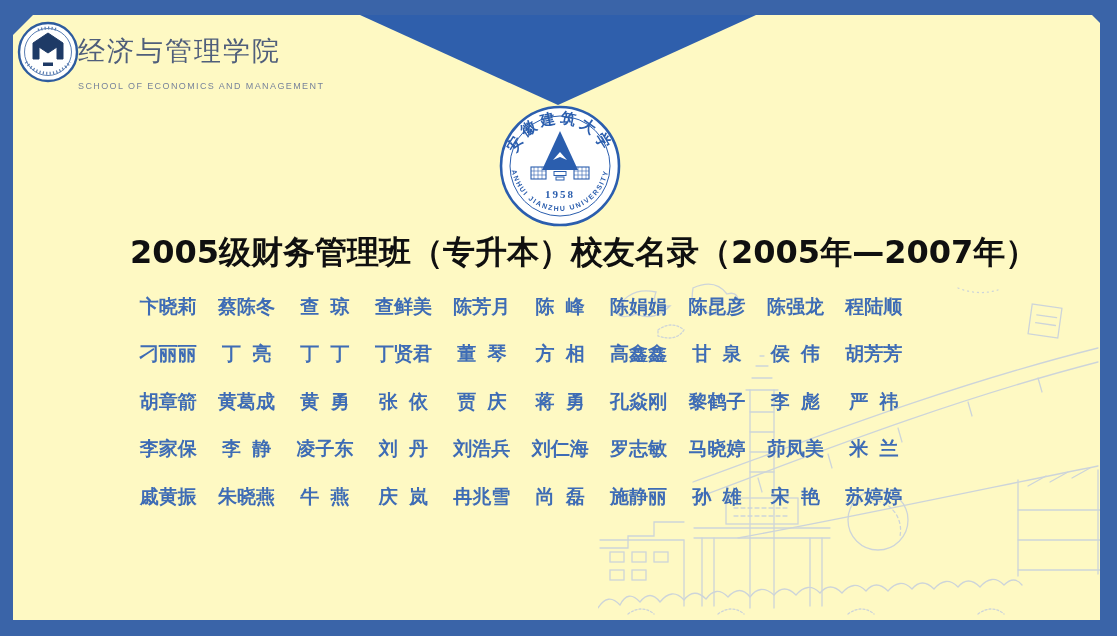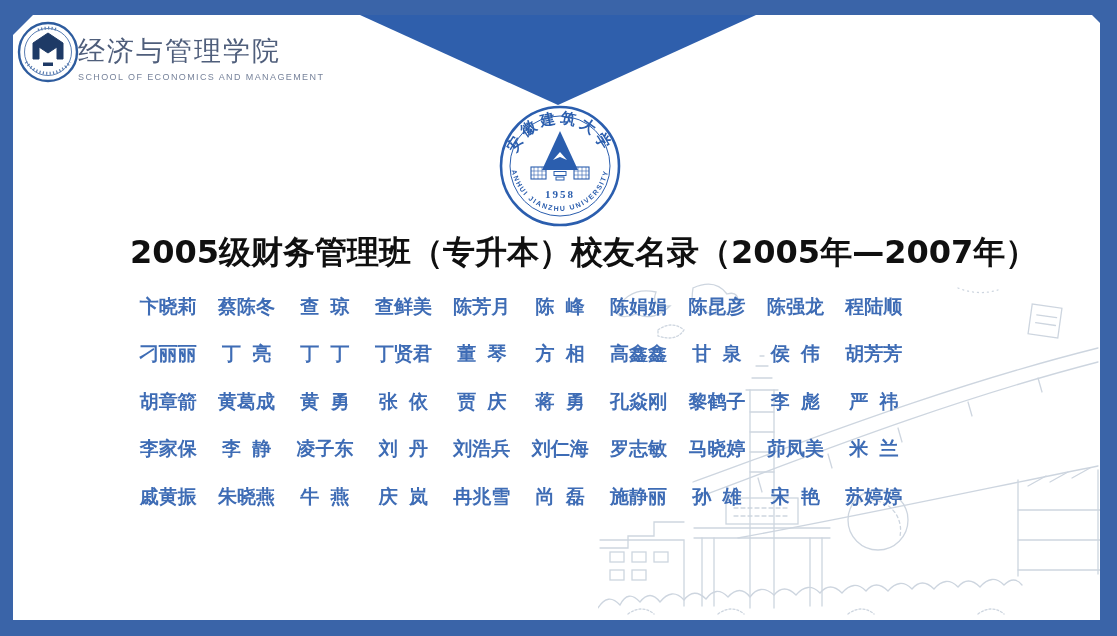--- a/index.html
+++ b/index.html
@@ -6,21 +6,21 @@
   html,body { width:1117px; height:636px; }
   body {
     position:relative;
     font-family:"Liberation Sans","DejaVu Sans",sans-serif;
     background:#3a64a8;
     overflow:hidden;
   }
   
   .page {
     position:absolute; left:13px; top:15px; right:17px; bottom:16px;
-    background:#ffffff;
+    background:#fef9c3;
   }
   .corner-cut-tl {
     position:absolute; left:0; top:0; width:0; height:0;
     border-top:20px solid #3a64a8; border-right:20px solid transparent;
   }
   .corner-cut-tr {
     position:absolute; right:0; top:0; width:0; height:0;
     border-top:8px solid #3a64a8; border-left:8px solid transparent;
   }
   
@@ -30,21 +30,21 @@
     clip-path:polygon(0 0, 100% 0, 50% 100%);
   }
   
   .college-header { position:absolute; left:3px; top:5px; width:340px; height:70px; }
   .college-logo { position:absolute; left:0; top:0; }
   .college-names { position:absolute; left:62px; top:13px; white-space:nowrap; }
   .college-cn {
     font-size:27px; font-weight:500; color:#4f5e7b; letter-spacing:2px;
   }
   .college-en {
-    margin-top:3px; font-size:9px; color:#77839b; letter-spacing:1.4px;
+    margin-top:12px; font-size:9px; color:#77839b; letter-spacing:1.4px;
   }
   
   .seal { position:absolute; left:485px; top:89px; }
   
   .slide-title {
     position:absolute; left:117px; top:216px; width:860px;
     font-size:32px; font-weight:bold; color:#101010;
     font-family:"DejaVu Sans","Liberation Sans",sans-serif;
     white-space:nowrap; z-index:2;
   }

